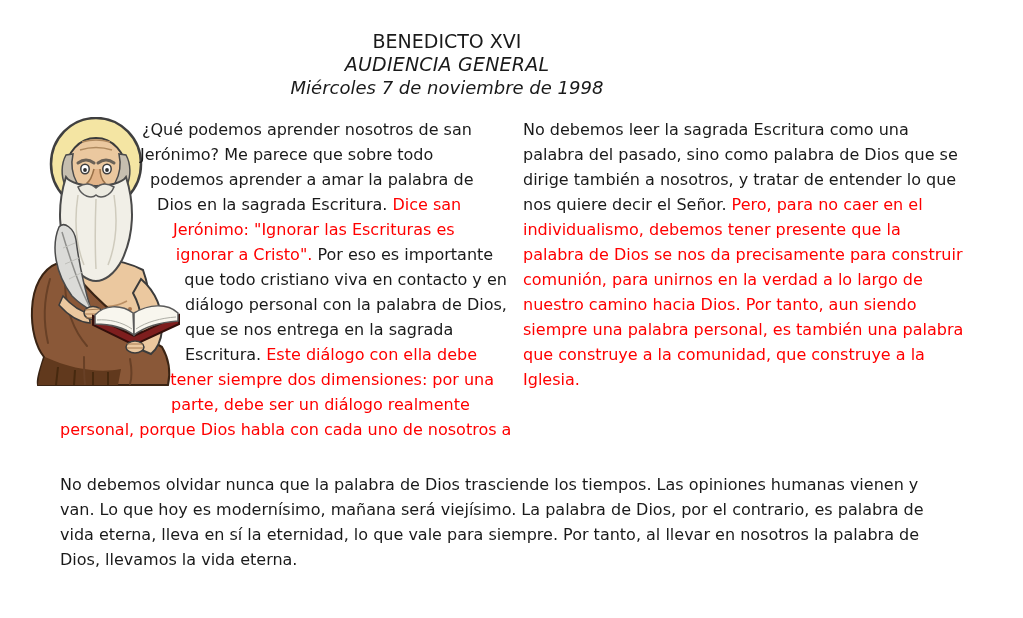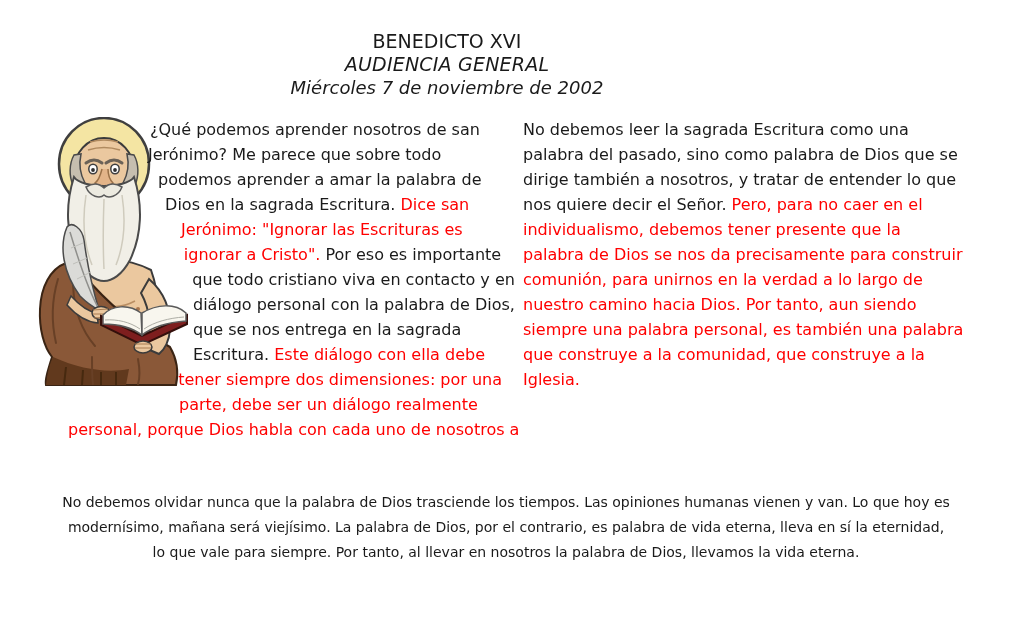--- a/index.html
+++ b/index.html
@@ -26,53 +26,52 @@
   .header .subtitle { font-size: 19px; font-weight: 400; font-style: italic; letter-spacing: .2px; }
   .header .date     { font-size: 18px; font-style: italic; }
 
   .col {
     position: absolute;
     top: 117px;
     font-size: 16px;
     line-height: 25px;
     text-align: left;
   }
-  .col-left  { left: 38px;  width: 482px; }
+  .col-left  { left: 30px;  width: 482px; }
   .col-right { left: 523px; width: 442px; }
   .col-left p { padding-left: 30px; }
 
   .figure-float {
     float: left;
     width: 155px;
     height: 300px;
     shape-outside: polygon(0px 0px, 107px 0px, 104px 38px, 102px 66px, 116px 78px,
       123px 104px, 139px 128px, 141px 152px, 150px 178px, 154px 203px, 154px 222px,
       124px 230px, 125px 252px, 136px 278px, 136px 300px, 0px 300px);
     shape-margin: 5px;
   }
   .figure-float svg { display: block; }
 
   .black { color: var(--text); }
   .red   { color: var(--highlight); }
 
   .footer {
     position: absolute;
-    top: 490px; left: 60px; width: 892px;
-    font-size: 14px;
+    top: 472px; left: 60px; width: 892px;
+    font-size: 16px;
     line-height: 25px;
-    text-align: center;
   }
 </style>
 </head>
 <body>
 
 <div class="header">
   <div class="title">BENEDICTO XVI</div>
   <div class="subtitle">AUDIENCIA GENERAL</div>
-  <div class="date">Miércoles 7 de noviembre de 2002</div>
+  <div class="date">Miércoles 7 de noviembre de 1998</div>
 </div>
 
 <div class="col col-left">
   <div class="figure-float" role="img" aria-label="San Jerónimo: anciano con aureola, barba blanca larga, túnica marrón, pluma de ave y libro abierto">
     <svg width="155" height="300" viewBox="0 0 155 300" xmlns="http://www.w3.org/2000/svg">
 
       <ellipse cx="66" cy="47" rx="45" ry="46" fill="#F4E5A3" stroke="#3f3f3f" stroke-width="2.5"></ellipse>
 
       <path d="M34 150 C 27 176 27 206 34 230 L114 230 C 122 204 122 178 113 153 C 88 140 58 140 34 150 Z" fill="#EBC89F" stroke="#3b3b3b" stroke-width="2"></path>
       <path d="M58 184 C 70 191 84 191 97 184" fill="none" stroke="#B98E63" stroke-width="1.5"></path>

